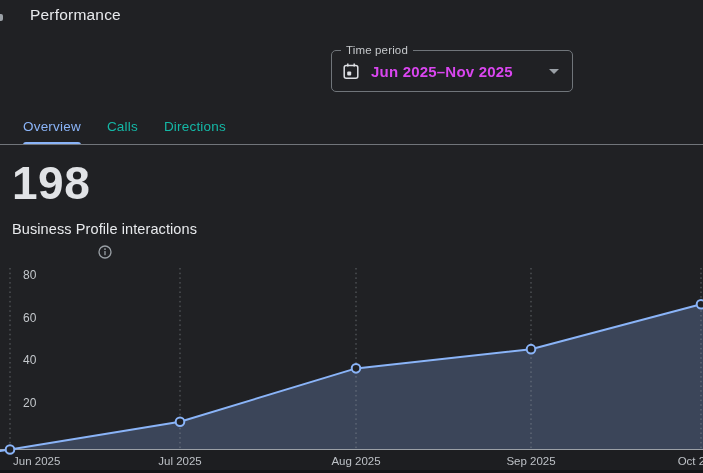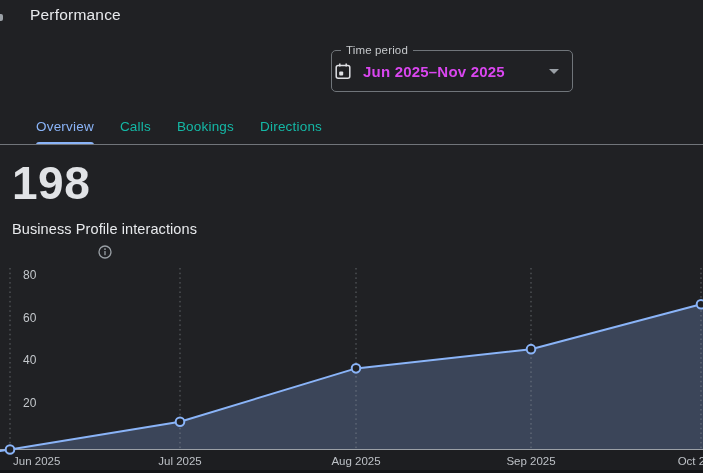--- a/index.html
+++ b/index.html
@@ -10,30 +10,30 @@
     -webkit-font-smoothing:antialiased;
   }
   
   .page-title{position:absolute;left:30px;top:5px;font-size:15.5px;font-weight:500;
     color:#e8eaed;line-height:20px;letter-spacing:.2px;}
   .back-sliver{position:absolute;left:0;top:14px;width:3px;height:7px;background:#9aa0a6;
     border-radius:0 2px 2px 0;}
   
   .tp-field{position:absolute;left:331px;top:50px;width:242px;height:42px;box-sizing:border-box;
     border:1px solid #70757a;border-radius:5px;display:flex;align-items:center;
-    padding:0 13px 0 2px;cursor:pointer;background:transparent;}
+    padding:0 13px 0 10px;cursor:pointer;background:transparent;}
   .tp-legend{position:absolute;top:-8px;left:9px;font-size:11.5px;color:#c6c9cc;
     background:#202124;padding:0 5px;line-height:15px;letter-spacing:.15px;}
   .tp-cal{flex:0 0 auto;margin-right:11px;display:flex;}
   .tp-value{font-size:15px;font-weight:700;color:#d946ef;letter-spacing:.2px;white-space:nowrap;}
   .tp-caret{margin-left:auto;width:0;height:0;border-left:5px solid transparent;
     border-right:5px solid transparent;border-top:5.5px solid #9aa0a6;}
   
   .tabs{position:absolute;left:0;top:110px;width:703px;height:35px;display:flex;
-    align-items:center;gap:26px;padding-left:36px;box-sizing:border-box;}
+    align-items:center;gap:26px;padding-left:23px;box-sizing:border-box;}
   .tab{position:relative;height:35px;line-height:33px;font-size:13.5px;font-weight:500;
     color:#14b8a6;letter-spacing:.2px;cursor:pointer;white-space:nowrap;}
   .tab.active{color:#8ab4f8;}
   .tab.active::after{content:"";position:absolute;left:0;right:0;bottom:0;height:3px;
     background:#8ab4f8;border-radius:3px 3px 0 0;}
   .tabbar-divider{position:absolute;left:0;top:144px;width:703px;height:1px;background:#71757a;}
   
   .metric-value{position:absolute;left:12px;top:159px;font-size:46px;font-weight:700;
     color:#e1e3e6;line-height:1.05;letter-spacing:.5px;}
   .metric-row{position:absolute;left:12px;top:221px;display:flex;align-items:center;gap:8px;flex-direction:column;}
@@ -59,21 +59,20 @@
       <rect x="5.2" y="9.4" width="4" height="4" rx="1" fill="#dfe1e5"></rect>
     </svg>
   </span>
   <span class="tp-value">Jun 2025–Nov 2025</span>
   <span class="tp-caret"></span>
 </div>
 
 <div class="tabs">
   <span class="tab active">Overview</span>
   <span class="tab">Calls</span>
-  <span class="tab">Bookings</span>
   <span class="tab">Directions</span>
 </div>
 <div class="tabbar-divider"></div>
 
 <div class="metric-value">198</div>
 <div class="metric-row">
   <span class="metric-label">Business Profile interactions</span>
   <span class="info-icon">
     <svg width="14" height="14" viewBox="0 0 14 14">
       <circle cx="7" cy="7" r="6" fill="none" stroke="#9aa0a6" stroke-width="1.3"></circle>

